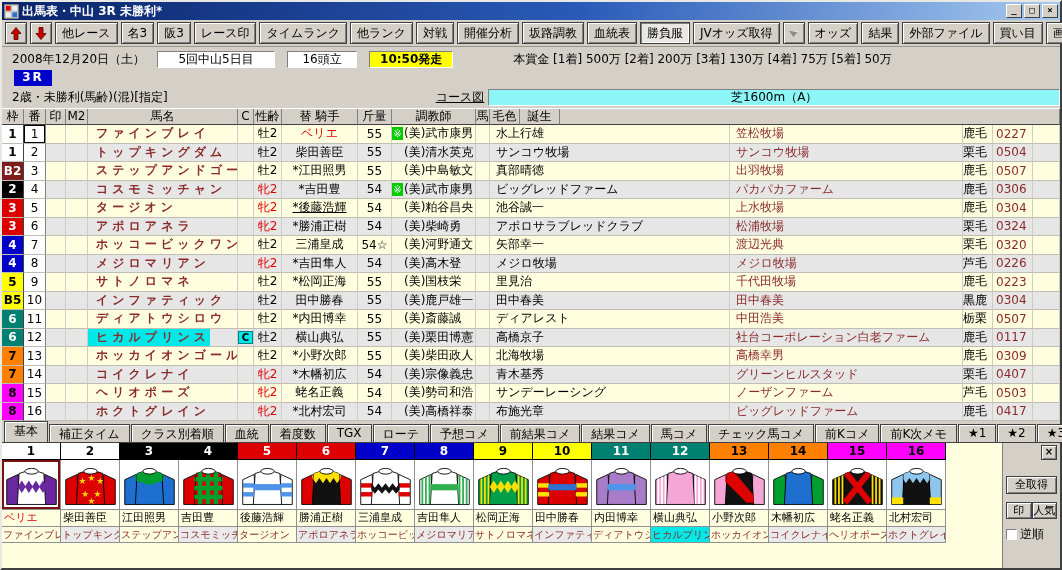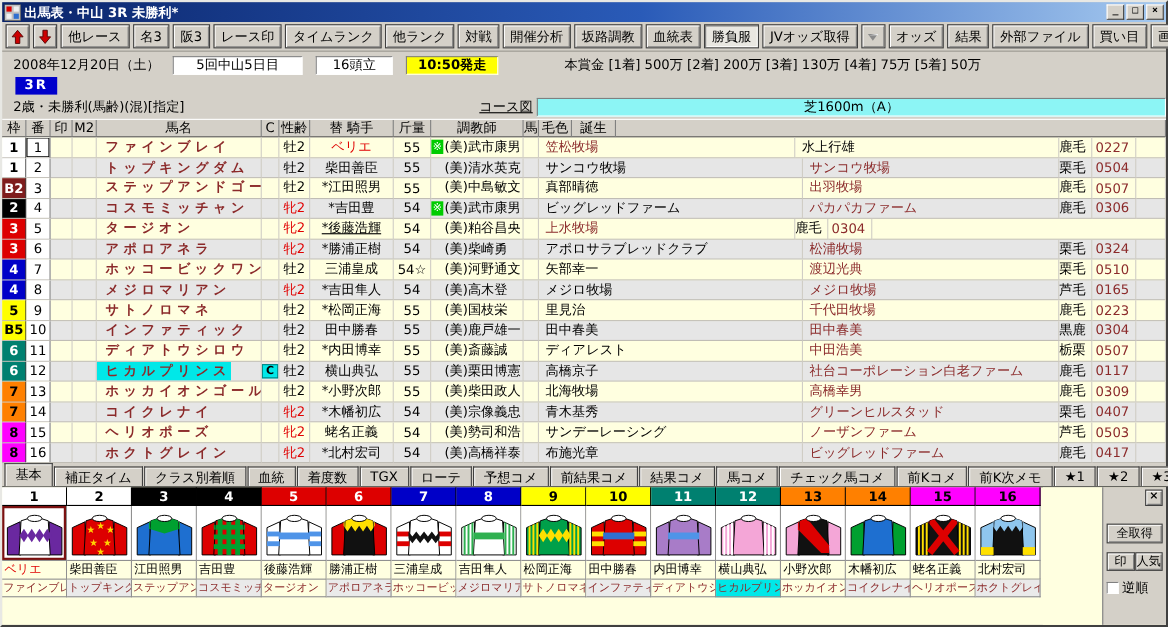--- a/index.html
+++ b/index.html
@@ -174,22 +174,22 @@
         </div>
         <div class="c ctr" style="width: 16px;"></div>
         <div class="c ctr" style="width: 28px;">牡2</div>
         <div class="c ctr" style="width: 76px; color: rgb(224, 0, 0);">ベリエ</div>
         <div class="c ctr" style="width: 34px;">55</div>
         <div class="c " style="width: 84px;">
           <span class="gmark on">※</span>
           <span>(美)武市康男</span>
         </div>
         <div class="c " style="width: 14px;"></div>
+        <div class="c " style="width: 240px; padding-left: 6px;">水上行雄</div>
         <div class="c darkred" style="width: 233px; padding-left: 6px;">笠松牧場</div>
-        <div class="c " style="width: 240px; padding-left: 6px;">水上行雄</div>
         <div class="c " style="width: 30px;">鹿毛</div>
         <div class="c darkred" style="width: 40px; padding-left: 3px;">0227</div>
         <div class="c " style="width: 0px; flex: 1 1 0%;"></div>
       </div>
       <div class="row" style="background: rgb(230, 230, 230);">
         <div class="c ctr wk" style="width: 22px; background: rgb(255, 255, 255); color: rgb(0, 0, 0);">1</div>
         <div class="c ctr numc" style="width: 22px;">2</div>
         <div class="c ctr" style="width: 20px;"></div>
         <div class="c ctr" style="width: 22px;"></div>
         <div class="c " style="width: 150px;">
@@ -266,20 +266,21 @@
         </div>
         <div class="c ctr" style="width: 16px;"></div>
         <div class="c ctr sexf" style="width: 28px;">牝2</div>
         <div class="c ctr" style="width: 76px; text-decoration: underline;">*後藤浩輝</div>
         <div class="c ctr" style="width: 34px;">54</div>
         <div class="c " style="width: 84px;">
           <span class="gmark"></span>
           <span>(美)粕谷昌央</span>
         </div>
         <div class="c " style="width: 14px;"></div>
+        <div class="c " style="width: 240px; padding-left: 6px;">池谷誠一</div>
         <div class="c darkred" style="width: 233px; padding-left: 6px;">上水牧場</div>
         <div class="c " style="width: 30px;">鹿毛</div>
         <div class="c darkred" style="width: 40px; padding-left: 3px;">0304</div>
         <div class="c " style="width: 0px; flex: 1 1 0%;"></div>
       </div>
       <div class="row" style="background: rgb(230, 230, 230);">
         <div class="c ctr wk" style="width: 22px; background: rgb(221, 0, 0); color: rgb(255, 255, 255);">3</div>
         <div class="c ctr numc" style="width: 22px;">6</div>
         <div class="c ctr" style="width: 20px;"></div>
         <div class="c ctr" style="width: 22px;"></div>
@@ -314,21 +315,21 @@
         <div class="c ctr" style="width: 76px;">三浦皇成</div>
         <div class="c ctr" style="width: 34px;">54☆</div>
         <div class="c " style="width: 84px;">
           <span class="gmark"></span>
           <span>(美)河野通文</span>
         </div>
         <div class="c " style="width: 14px;"></div>
         <div class="c " style="width: 240px; padding-left: 6px;">矢部幸一</div>
         <div class="c darkred" style="width: 233px; padding-left: 6px;">渡辺光典</div>
         <div class="c " style="width: 30px;">栗毛</div>
-        <div class="c darkred" style="width: 40px; padding-left: 3px;">0510</div>
+        <div class="c darkred" style="width: 40px; padding-left: 3px;">0320</div>
         <div class="c " style="width: 0px; flex: 1 1 0%;"></div>
       </div>
       <div class="row" style="background: rgb(230, 230, 230);">
         <div class="c ctr wk" style="width: 22px; background: rgb(0, 0, 200); color: rgb(255, 255, 255);">4</div>
         <div class="c ctr numc" style="width: 22px;">8</div>
         <div class="c ctr" style="width: 20px;"></div>
         <div class="c ctr" style="width: 22px;"></div>
         <div class="c " style="width: 150px;">
           <span class="hname">メジロマリアン</span>
         </div>
@@ -337,21 +338,21 @@
         <div class="c ctr" style="width: 76px;">*吉田隼人</div>
         <div class="c ctr" style="width: 34px;">54</div>
         <div class="c " style="width: 84px;">
           <span class="gmark"></span>
           <span>(美)高木登</span>
         </div>
         <div class="c " style="width: 14px;"></div>
         <div class="c " style="width: 240px; padding-left: 6px;">メジロ牧場</div>
         <div class="c darkred" style="width: 233px; padding-left: 6px;">メジロ牧場</div>
         <div class="c " style="width: 30px;">芦毛</div>
-        <div class="c darkred" style="width: 40px; padding-left: 3px;">0165</div>
+        <div class="c darkred" style="width: 40px; padding-left: 3px;">0226</div>
         <div class="c " style="width: 0px; flex: 1 1 0%;"></div>
       </div>
       <div class="row" style="background: rgb(255, 255, 224);">
         <div class="c ctr wk" style="width: 22px; background: rgb(255, 255, 0); color: rgb(0, 0, 0);">5</div>
         <div class="c ctr numc" style="width: 22px;">9</div>
         <div class="c ctr" style="width: 20px;"></div>
         <div class="c ctr" style="width: 22px;"></div>
         <div class="c " style="width: 150px;">
           <span class="hname">サトノロマネ</span>
         </div>

